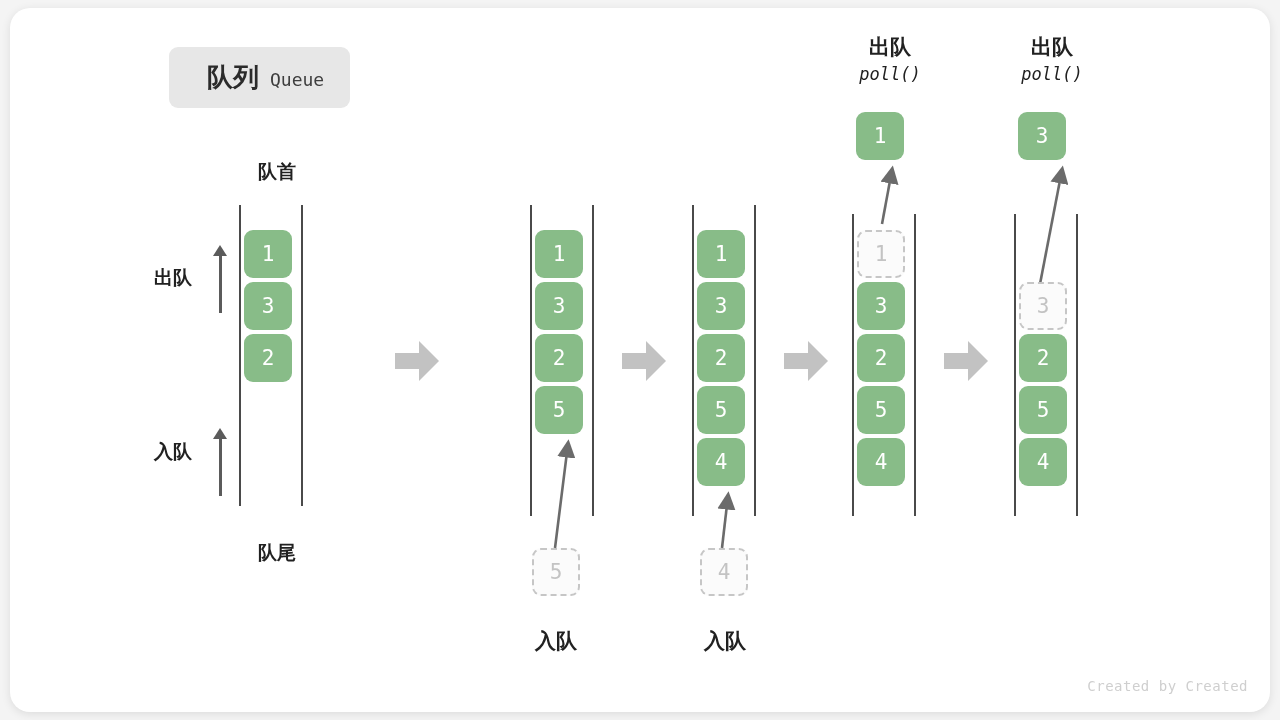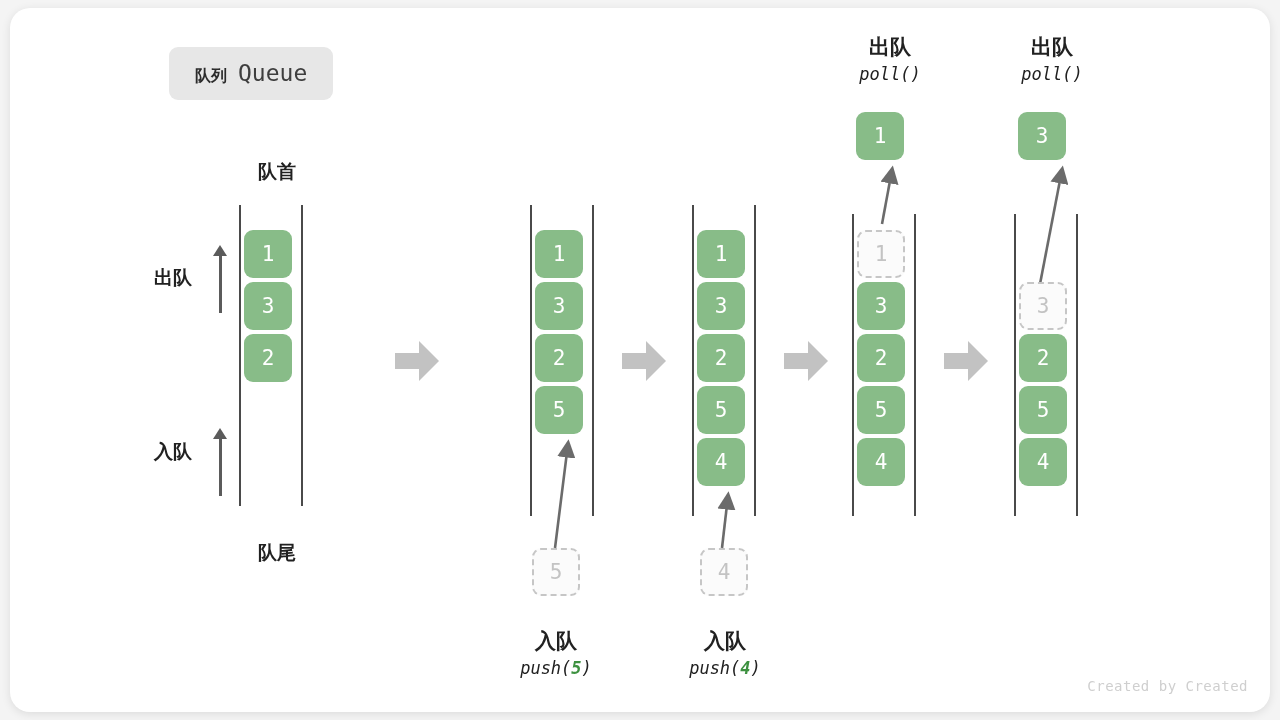--- a/index.html
+++ b/index.html
@@ -17,22 +17,22 @@
   .stage{position:absolute;left:0;top:0;width:1260px;height:704px;}
 
   
   #title-badge{
     position:absolute;left:159px;top:39px;
     padding:13px 26px;
     background:#e7e7e7;border-radius:9px;
     display:flex;align-items:baseline;gap:11px;
     white-space:nowrap;
   }
-  #title-badge .cn{font-size:16px;font-weight:bold;color:#2b2b2b;}
-  #title-badge .en{font-size:23px;color:#3e3e3e;
+  #title-badge .cn{font-size:26px;font-weight:bold;color:#2b2b2b;margin-left:12px;}
+  #title-badge .en{font-size:18px;color:#3e3e3e;
     font-family:"DejaVu Sans Mono","Liberation Mono",monospace;}
 
   
   .cap{position:absolute;font-size:19px;font-weight:bold;color:#212121;
        white-space:nowrap;text-align:center;}
   .op-label{position:absolute;text-align:center;white-space:nowrap;
             line-height:1.45;}
   .op-label .l1{font-size:21px;font-weight:bold;color:#212121;display:block;}
   .op-label .l2{font-size:17px;color:#212121;display:block;
     font-family:"DejaVu Sans Mono","Liberation Mono",monospace;font-style:italic;}
@@ -126,21 +126,20 @@
   <svg class="conn" style="left:500px;top:400px;width:120px;height:160px;" viewBox="0 0 120 160">
     <defs>
       <marker id="ah1" markerWidth="7" markerHeight="7" refX="5.2" refY="3.5" orient="auto" markerUnits="strokeWidth">
         <polygon points="0,0 7,3.5 0,7" fill="#6b6b6b"></polygon>
       </marker>
     </defs>
     <line x1="45" y1="140" x2="58" y2="36" stroke="#6b6b6b" stroke-width="2.6" marker-end="url(#ah1)"></line>
   </svg>
   <div class="op-label" style="left:476px;top:618px;width:140px;">
     <span class="l1">入队</span>
-    <span class="l2"><span>push(</span><span class="num">5</span><span>)</span></span>
   </div>
 
   <svg class="step-arrow" style="left:612px;top:333px;" viewBox="0 0 44 40">
     <polygon points="0,12 24,12 24,0 44,20 24,40 24,28 0,28" fill="#c2c2c2"></polygon>
   </svg>
 
   <div class="rails" style="left:682px;top:197px;width:64px;height:311px;">
     <div class="rail left"></div>
     <div class="rail right"></div>
   </div>
@@ -153,21 +152,20 @@
   <svg class="conn" style="left:670px;top:460px;width:110px;height:100px;" viewBox="0 0 110 100">
     <defs>
       <marker id="ah2" markerWidth="7" markerHeight="7" refX="5.2" refY="3.5" orient="auto" markerUnits="strokeWidth">
         <polygon points="0,0 7,3.5 0,7" fill="#6b6b6b"></polygon>
       </marker>
     </defs>
     <line x1="42" y1="80" x2="48" y2="28" stroke="#6b6b6b" stroke-width="2.6" marker-end="url(#ah2)"></line>
   </svg>
   <div class="op-label" style="left:645px;top:618px;width:140px;">
     <span class="l1">入队</span>
-    <span class="l2"><span>push(</span><span class="num">4</span><span>)</span></span>
   </div>
 
   <svg class="step-arrow" style="left:774px;top:333px;" viewBox="0 0 44 40">
     <polygon points="0,12 24,12 24,0 44,20 24,40 24,28 0,28" fill="#c2c2c2"></polygon>
   </svg>
 
   <div class="op-label" style="left:820px;top:24px;width:120px;">
     <span class="l1">出队</span>
     <span class="l2">poll()</span>
   </div>

